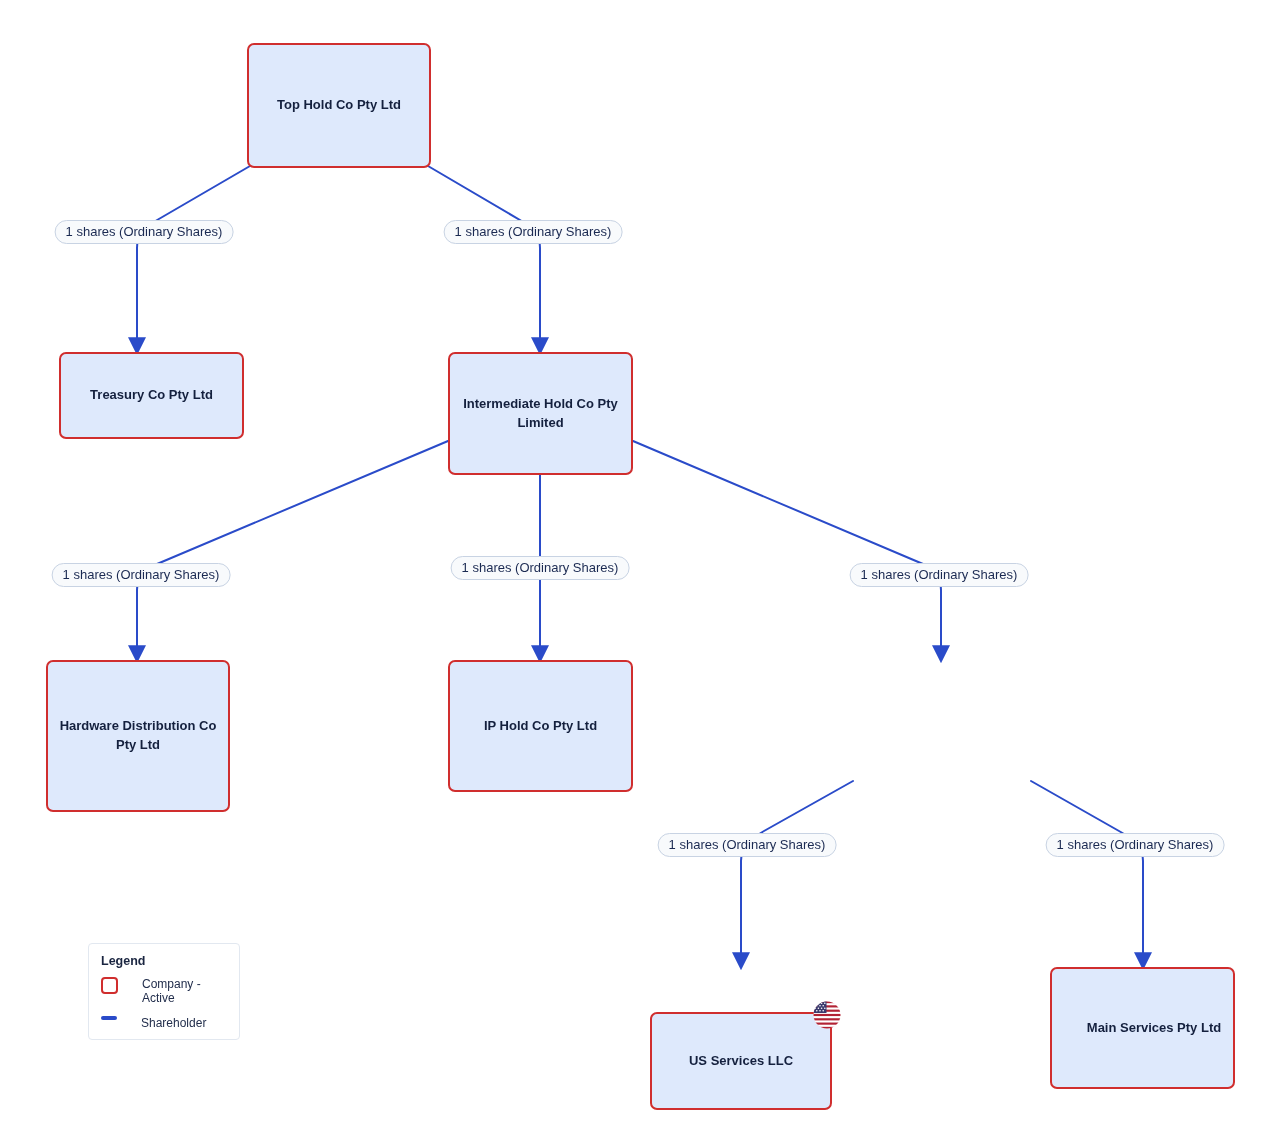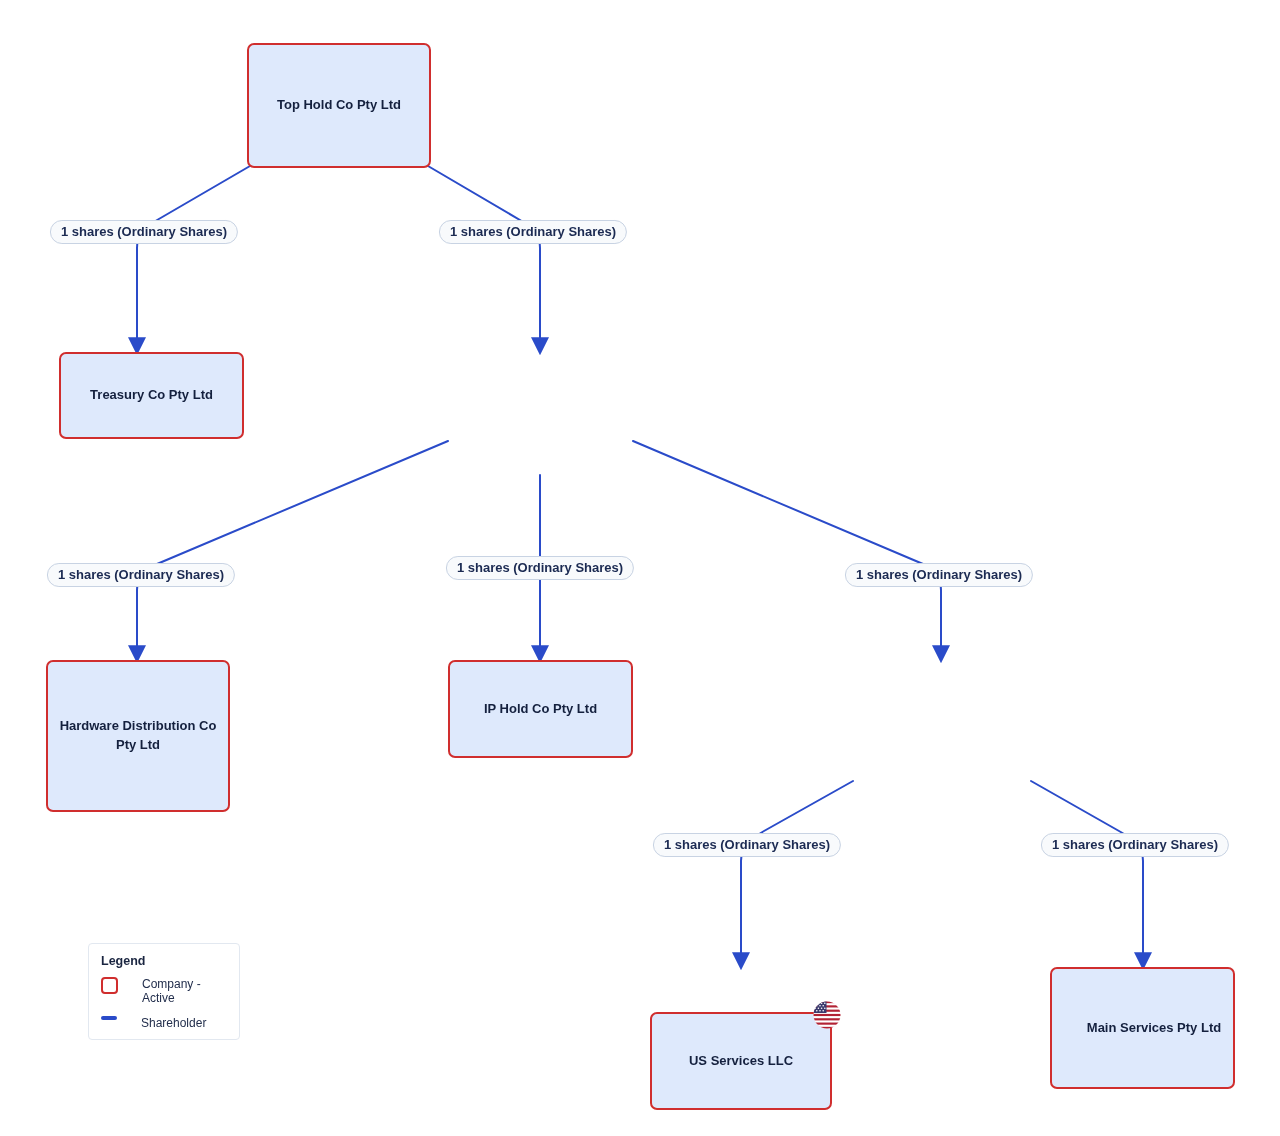--- a/index.html
+++ b/index.html
@@ -12,21 +12,21 @@
   .node{
     position:absolute;box-sizing:border-box;
     background:#dee9fc;border:2px solid #d02e2e;border-radius:7px;
     display:flex;align-items:center;justify-content:center;text-align:center;
     font-size:13px;font-weight:700;color:#14203e;line-height:1.45;
     padding:0 10px;cursor:pointer;
   }
   .pill{
     position:absolute;transform:translateX(-50%);
     background:#f8fafc;border:1px solid #c8d3e3;border-radius:12px;
-    padding:3px 10px;font-size:13px;font-weight:700;color:#1b2a52;
+    padding:3px 10px;font-size:13px;font-weight:400;color:#1b2a52;
     white-space:nowrap;line-height:1.25;
   }
   .flag-badge{position:absolute;top:-13px;right:-11px;width:28px;height:28px;}
   .legend{
     position:absolute;left:88px;top:943px;width:152px;height:97px;box-sizing:border-box;
     background:#ffffff;border:1px solid #e2e8f0;border-radius:4px;padding:10px 12px;
   }
   .legend-title{font-size:12.5px;font-weight:700;color:#1a2540;margin-bottom:9px;}
   .legend-item{display:flex;align-items:flex-start;gap:24px;margin-bottom:11px;}
   .legend-swatch{
@@ -56,26 +56,29 @@
   </svg>
 
   <div class="node" style="left:247px;top:43px;width:184px;height:125px;text-align:center;">
     <span>Top Hold Co Pty Ltd</span>
   </div>
 
   <div class="node" style="left:59px;top:352px;width:185px;height:87px;">
     <span>Treasury Co Pty Ltd</span>
   </div>
 
+  <div class="node" style="left:448px;top:352px;width:185px;height:123px;">
+    <span>Intermediate Hold Co Pty Limited</span>
+  </div>
 
   <div class="node" style="left:46px;top:660px;width:184px;height:152px;">
     <span>Hardware Distribution Co Pty Ltd</span>
   </div>
 
-  <div class="node" style="left:448px;top:660px;width:185px;height:98px;">
+  <div class="node" style="left:448px;top:660px;width:185px;height:132px;">
     <span>IP Hold Co Pty Ltd</span>
   </div>
 
 
   <div class="node" style="left:650px;top:1012px;width:182px;height:98px;">
     <span>US Services LLC</span>
     <span class="flag-badge">
       <svg viewBox="0 0 28 28" width="28" height="28">
         <defs>
             <clipPath id="flagclip">

